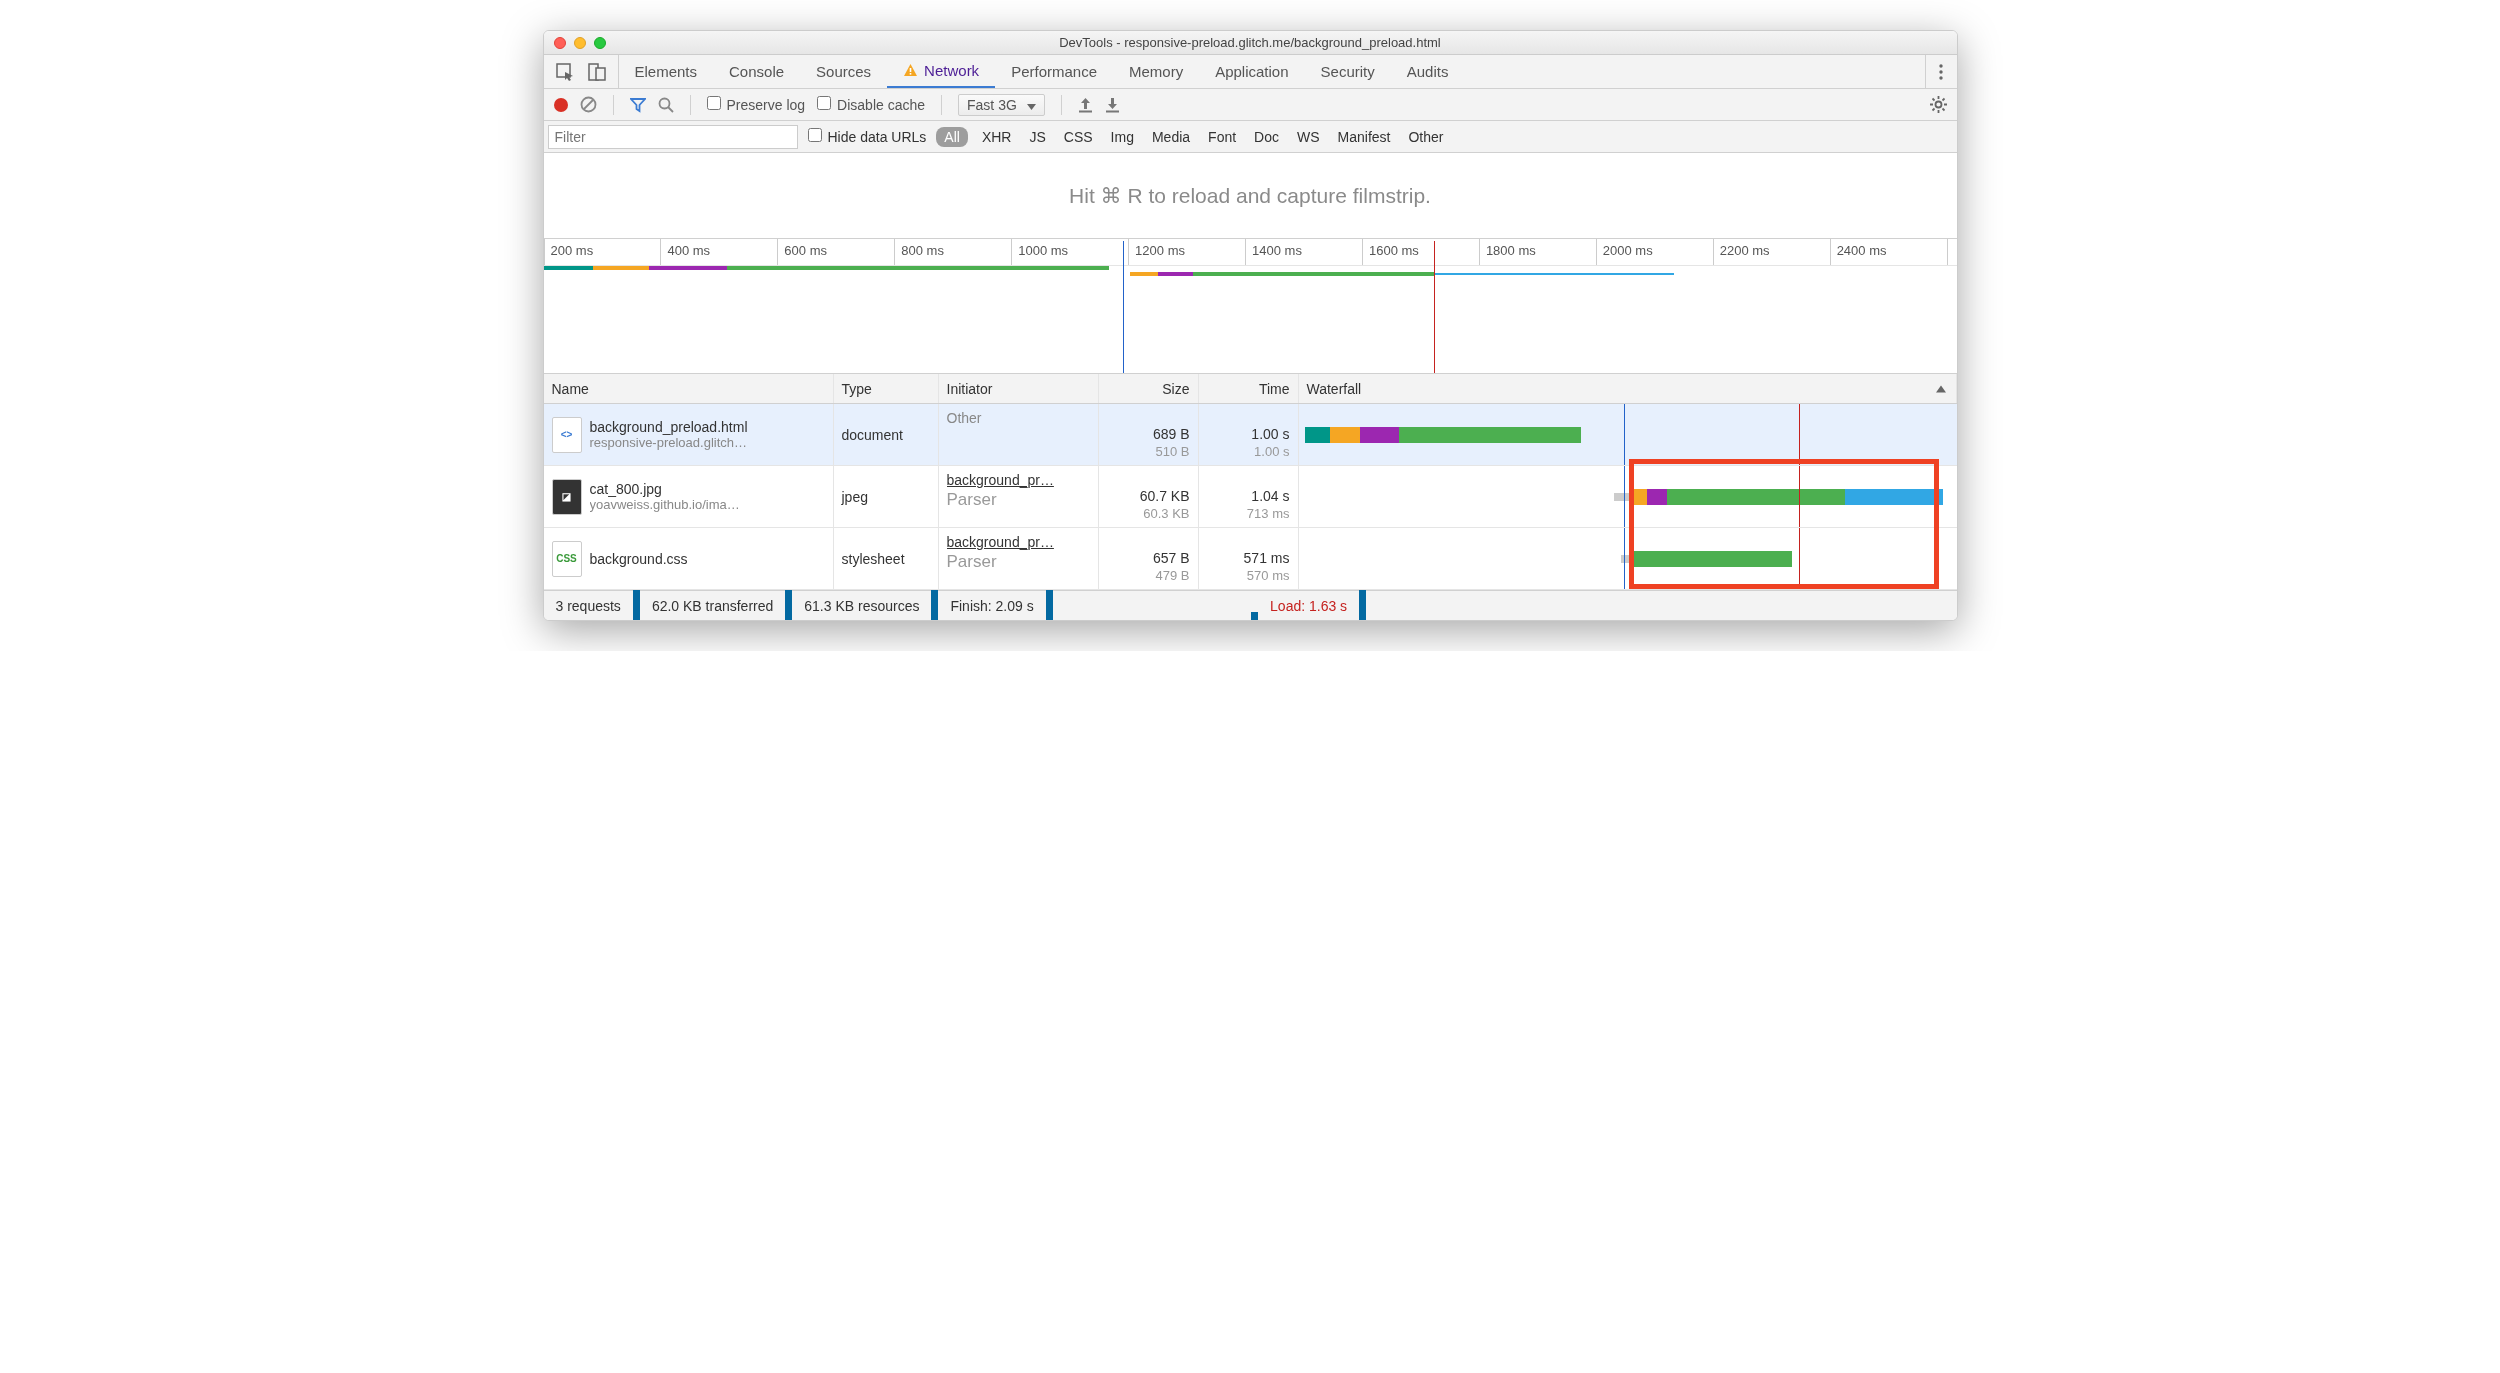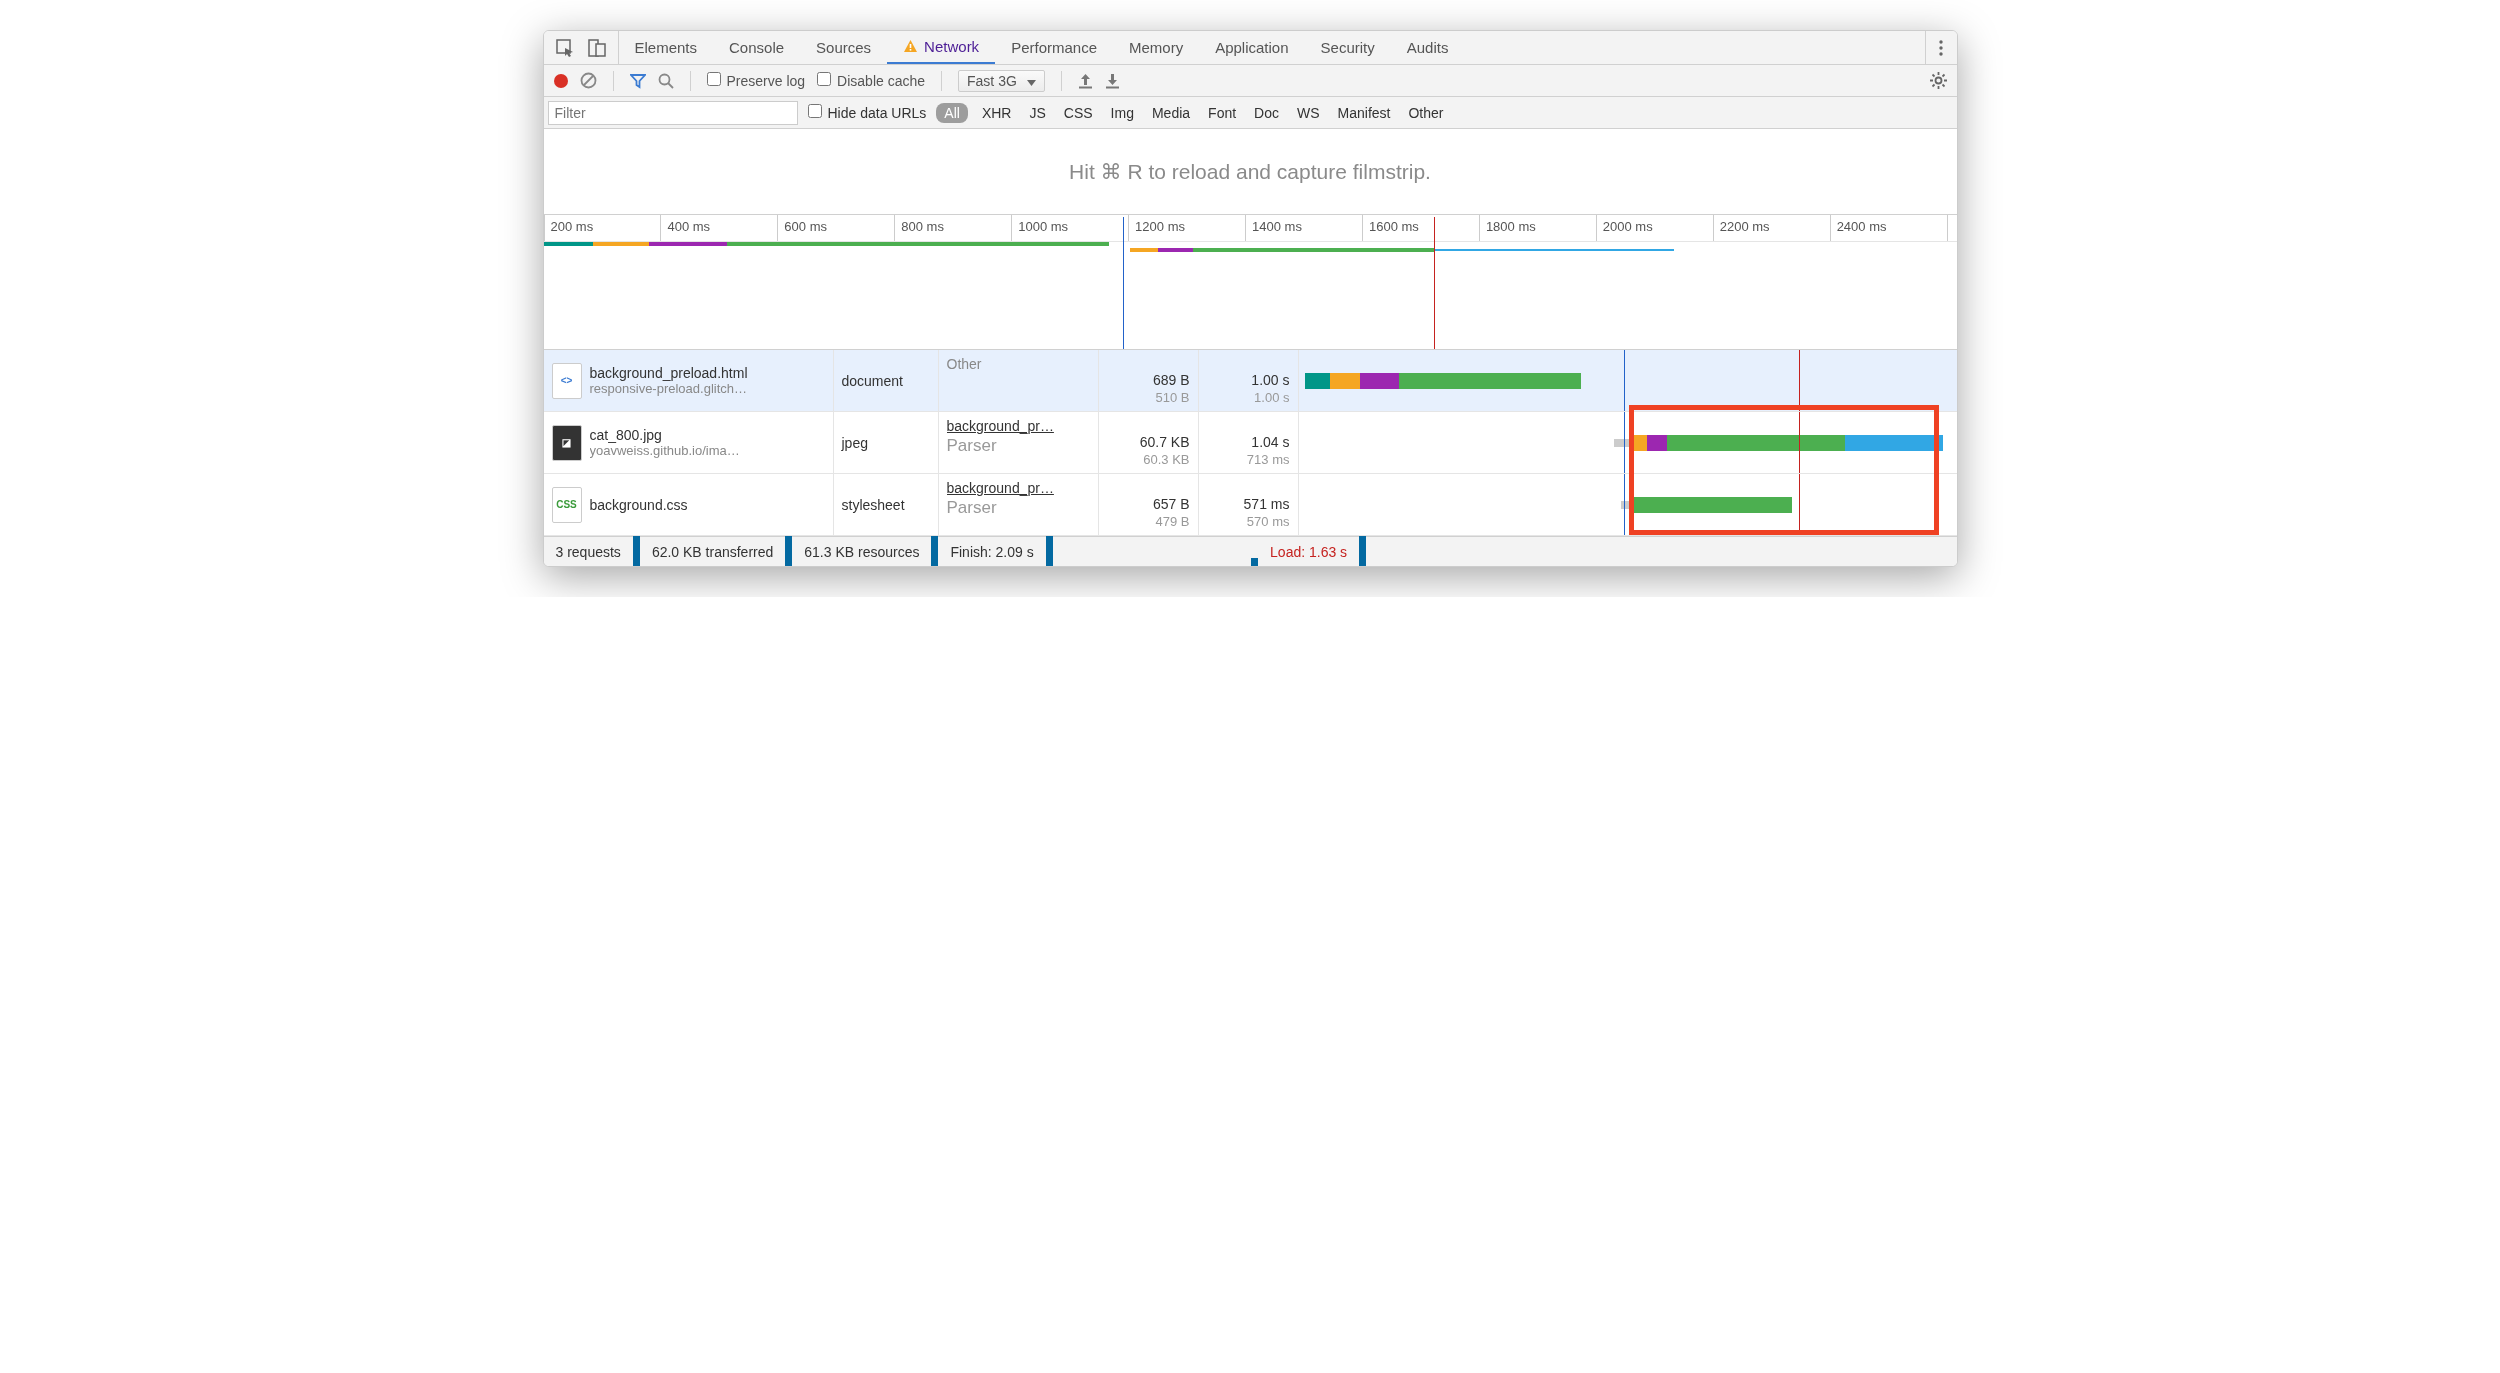--- a/index.html
+++ b/index.html
@@ -87,20 +87,28 @@
   .status .dcl { color: #2262c9; margin-top: 44px; }
   .status .loadt { color: #c5221f; }
 
   .highlight-box { position: absolute; border: 5px solid #ef4123; pointer-events: none; }
 </style>
 </head>
 <body>
 
 <div class="window">
 
+  <div class="titlebar">
+    <div class="traffic">
+      <div class="tdot red"></div>
+      <div class="tdot yellow"></div>
+      <div class="tdot green"></div>
+    </div>
+    <div class="title">DevTools - responsive-preload.glitch.me/background_preload.html</div>
+  </div>
 
   <div class="maintabs">
     <div class="left-icons">
       <span class="ico">
         <svg width="18" height="18" viewBox="0 0 18 18">
             <rect x="1" y="1" width="13" height="13" fill="none" stroke="#666" stroke-width="1.5"></rect>
             <path d="M9 9 L17 13 L13 14 L15 17 L13 18 L11 15 L9 17 Z" fill="#666"></path>
           </svg>
       </span>
       <span class="ico">
@@ -244,20 +252,31 @@
     <div class="barrow">
       <div class="barseg" style="left:41.5%; width:2%; background:#f5a623"></div>
       <div class="barseg" style="left:43.5%; width:2.5%; background:#9c27b0"></div>
       <div class="barseg" style="left:46%; width:17%; background:#4caf50"></div>
       <div class="barseg" style="left:63%; width:17%; background:#31a7e4; height:2px; top:1px"></div>
     </div>
     <div class="vline" style="left:41%; background:#2262c9; top:2px;"></div>
     <div class="vline" style="left:63%; background:#c5221f; top:2px;"></div>
   </div>
 
+  <div class="thead">
+    <div class="c-name">Name</div>
+    <div class="c-type">Type</div>
+    <div class="c-init">Initiator</div>
+    <div class="c-size">Size</div>
+    <div class="c-time">Time</div>
+    <div class="c-wf">
+        <span>Waterfall</span>
+        <span class="sorttri"></span>
+      </div>
+  </div>
 
   <div style="position:relative">
 
     <div class="trow sel">
       <div class="c-name">
         <div class="file-icon" style="color:#3b7bd2">&lt;&gt;</div>
         <div class="texts">
           <span>background_preload.html</span>
           <span class="sub">responsive-preload.glitch…</span>
         </div>

